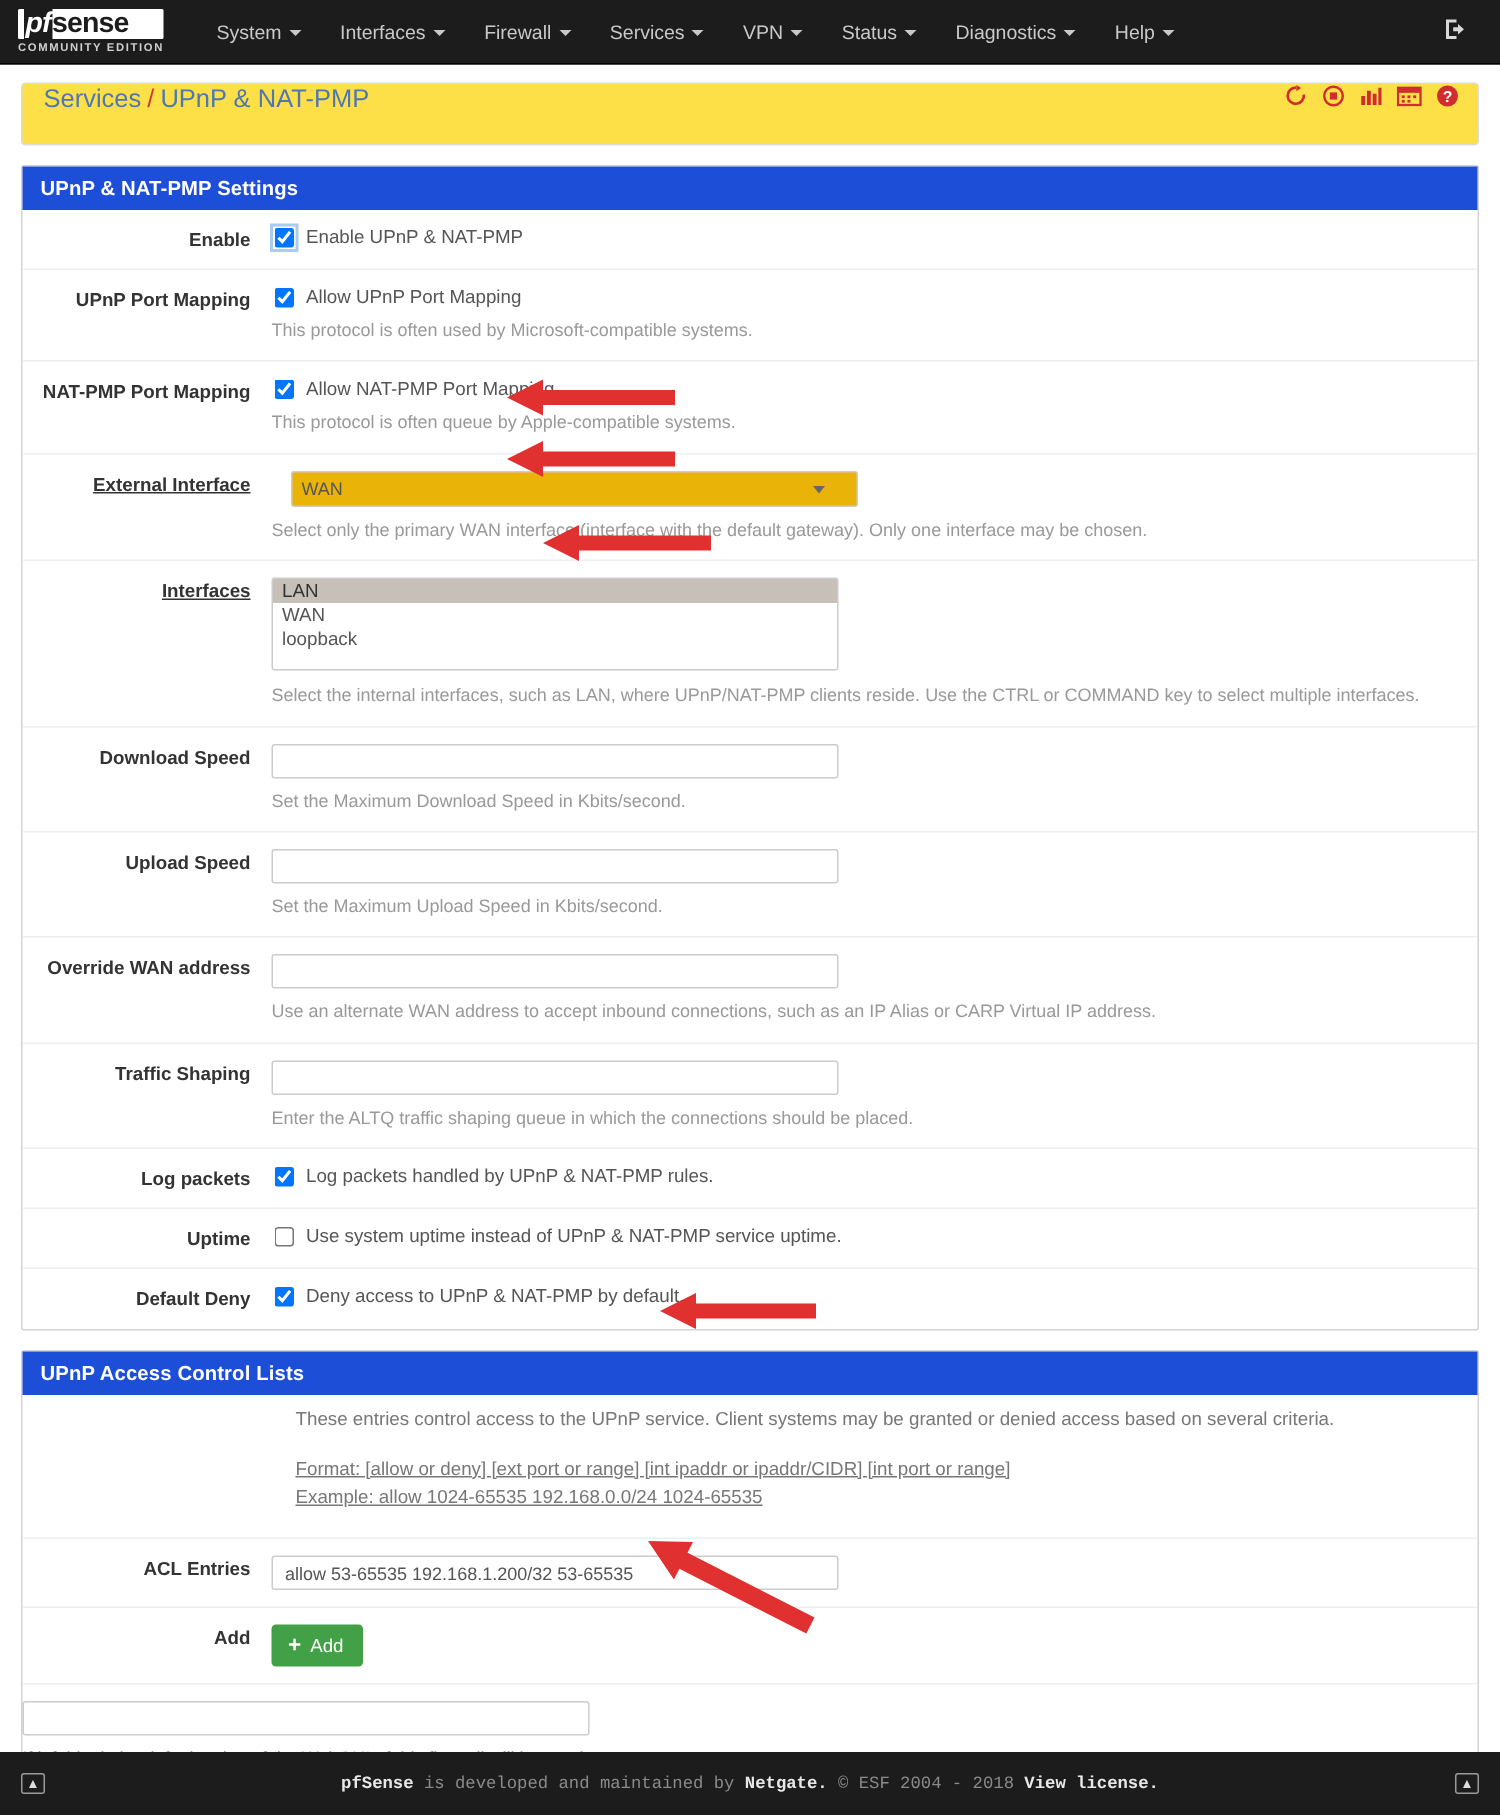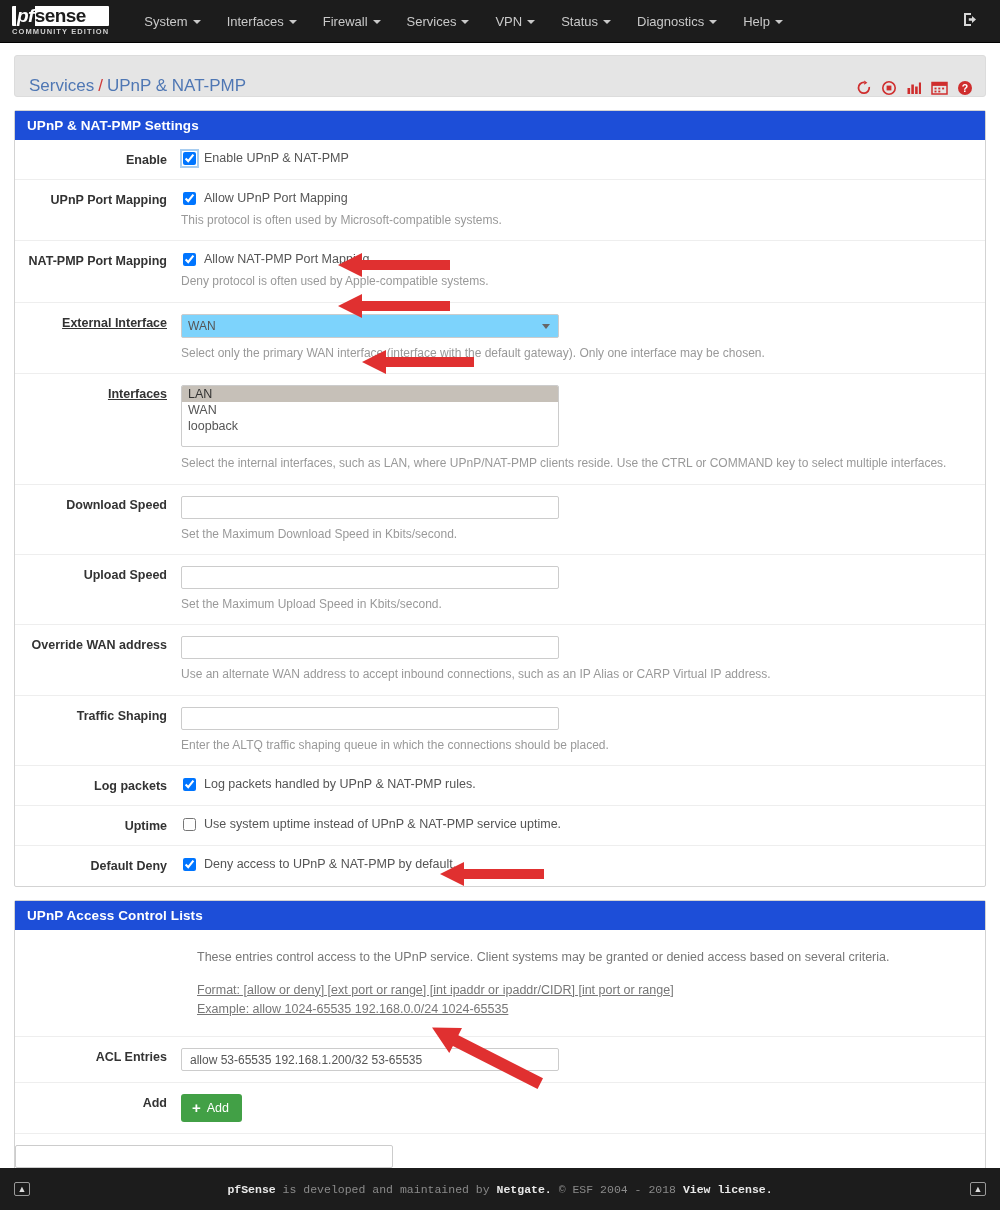--- a/index.html
+++ b/index.html
@@ -39,22 +39,22 @@
   .caret {
     display: inline-block; margin-left: 5px;
     border-left: 4px solid transparent; border-right: 4px solid transparent;
     border-top: 4px solid #c9c9c9; vertical-align: middle;
   }
   .logout-icon { color: #d8d8d8; font-size: 15px; cursor: pointer; padding: 4px 6px; }
 
   
   .crumb-wrap { padding: 12px 14px 0 14px; }
   .crumb-bar {
-    background: #e5e5e5; border: 1px solid #dcdcdc; border-radius: 3px;
-    height: 42px; display: flex; align-items: flex-end;
+    background: #fde047; border: 1px solid #dcdcdc; border-radius: 3px;
+    height: 42px; display: flex; align-items: flex-start;
     padding: 0 12px 0 14px;
   }
   .crumb { font-size: 17px; color: #4f77b4; font-weight: 400; }
   .crumb a { color: #4f77b4; text-decoration: none; cursor: pointer; }
   .crumb-sep { color: #cf3a3a; margin: 0 4px; }
   .crumb-cur { color: #4f77b4; }
   .crumb-icons { margin-left: auto; display: flex; align-items: center; gap: 9px; }
   .cicon { color: #cf2e2e; cursor: pointer; display: inline-flex; }
 
   
@@ -84,22 +84,22 @@
   .cb-focus { outline: 2px solid #a8cdf0; outline-offset: 1px; }
   .helptext { font-size: 12px; color: #999; margin-top: 7px; line-height: 1.45; }
 
   .txt {
     width: 378px; height: 23px; border: 1px solid #cccccc; border-radius: 2px;
     font-size: 12px; color: #555; padding: 2px 8px;
     font-family: "Liberation Sans", sans-serif; background: #fff;
   }
   select.sel {
     width: 378px; height: 24px; border: 1px solid #cccccc; border-radius: 2px;
-    font-size: 12px; color: #555; padding: 2px 6px; background: #7dd3fc;
-    font-family: "Liberation Sans", sans-serif; appearance: none;
+    font-size: 12px; color: #555; padding: 2px 6px; background: #eab308;
+    font-family: "Liberation Sans", sans-serif; appearance: none; margin-left: 13px;
   }
   .sel-wrap { position: relative; width: 378px; }
   .sel-caret {
     position: absolute; right: 9px; top: 10px; pointer-events: none;
     border-left: 4px solid transparent; border-right: 4px solid transparent;
     border-top: 5px solid #666;
   }
   select.multi {
     width: 378px; height: 62px; border: 1px solid #cccccc; border-radius: 2px;
     font-size: 12.5px; color: #555; background: #fff; padding: 0;
@@ -109,21 +109,21 @@
   select.multi option:checked { background: #c6c0b8; color: #333; }
 
   .btn {
     display: inline-flex; align-items: center; gap: 6px;
     border: none; border-radius: 3px; cursor: pointer;
     font-size: 12.5px; font-family: "Liberation Sans", sans-serif;
   }
   .btn-add { background: #42a046; color: #fff; padding: 7px 13px 7px 11px; font-size: 12.5px; }
   .btn-add .plus { font-size: 15px; font-weight: bold; line-height: 12px; }
 
-  .acl-desc { padding: 18px 16px 4px 182px; }
+  .acl-desc { padding: 7px 16px 4px 182px; }
   .acl-desc p { margin: 0 0 14px 0; font-size: 12.5px; color: #777; line-height: 1.5; }
   .acl-desc p.fmt { margin-bottom: 0; }
   .acl-desc p.fmt span { display: block; text-decoration: underline; }
 
   
   .arrow { position: absolute; pointer-events: none; }
 
   
   .footer {
     position: absolute; left: 0; bottom: 0; width: 1000px; height: 42px;
@@ -244,21 +244,21 @@
         </div>
       </div>
 
       <div class="row">
         <div class="row-label">NAT-PMP Port Mapping</div>
         <div class="row-ctl">
           <label class="cb-line">
             <input type="checkbox" checked="" style="">
             <span>Allow NAT-PMP Port Mapping</span>
           </label>
-          <div class="helptext">Deny protocol is often used by Apple-compatible systems.</div>
+          <div class="helptext">This protocol is often queue by Apple-compatible systems.</div>
         </div>
       </div>
 
       <div class="row">
         <div class="row-label link">External Interface</div>
         <div class="row-ctl">
           <div class="sel-wrap">
             <select class="sel">
               <option>WAN</option>
               <option>LAN</option>

